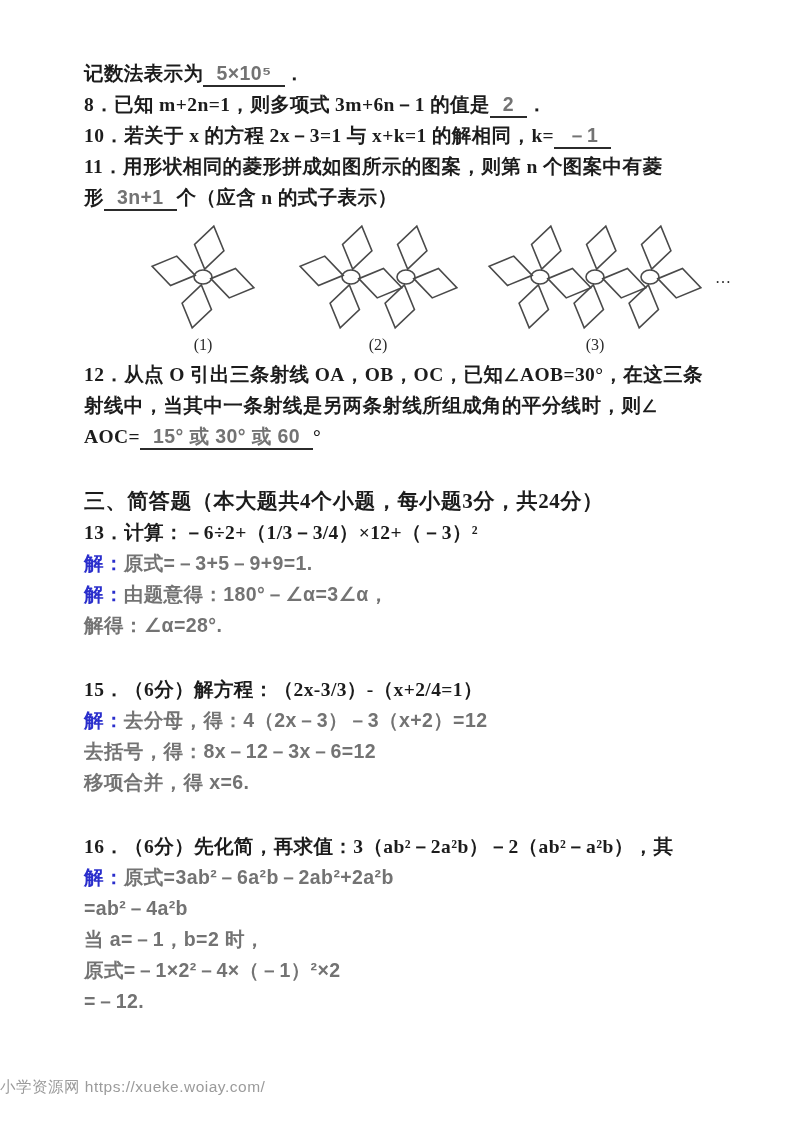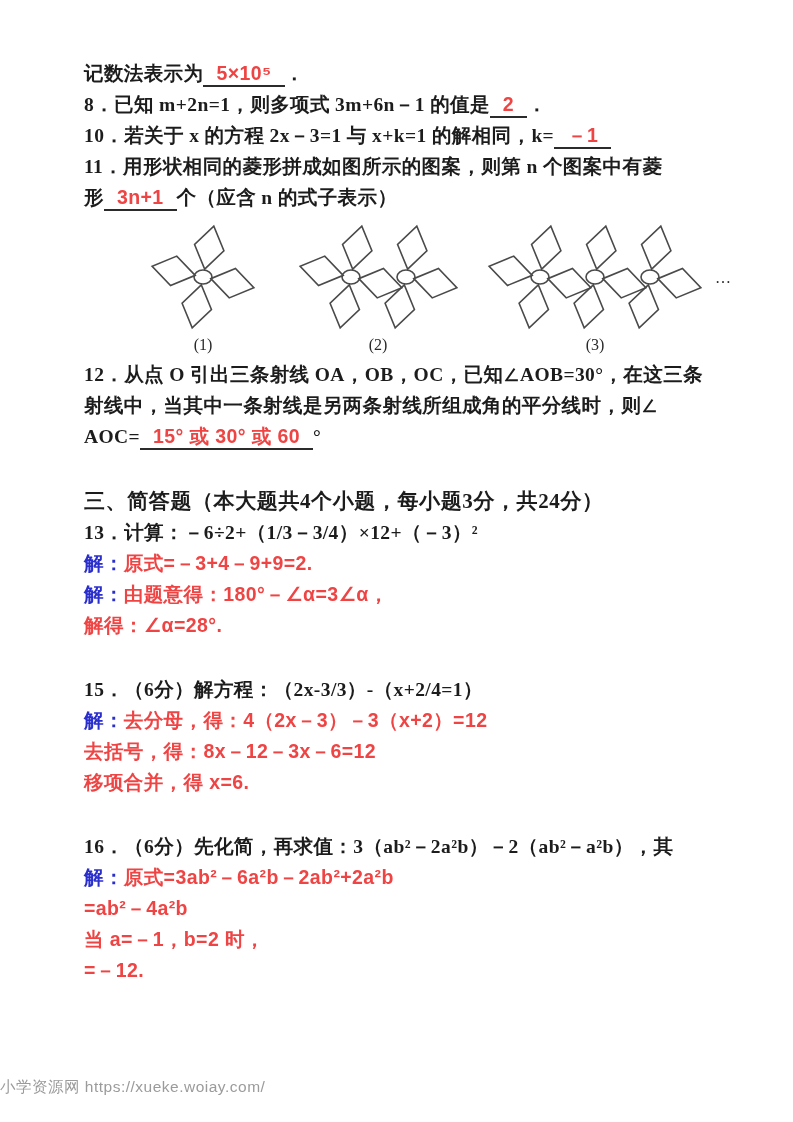--- a/index.html
+++ b/index.html
@@ -21,21 +21,21 @@
     letter-spacing:0.4px;
     white-space:nowrap;
   }
   .line.h{
     font-size:21px;
     font-weight:800;
     letter-spacing:0.6px;
   }
   .line.g{margin-top:33px;}
   .seg.black{color:#1c1c1c;font-family:Liberation Serif, serif;}
-  .seg.red{color:#ef4444;}
+  .seg.red{color:#737373;}
   .seg.blue{color:#2a2ecc;}
   .seg.u{
     border-bottom:2px solid #2b2b2b;
     padding:0 13px 1px 13px;
   }
   .figure-wrap{
     margin:4px 0 4px 24px;
     height:138px;
   }
   .figure-wrap svg{display:block;}
@@ -129,29 +129,30 @@
       </g>
     </svg>
   </div>
 
   <div id="bottom-lines">
       <div class="line"><span class="seg black">12．从点 O 引出三条射线 OA，OB，OC，已知∠AOB=30°，在这三条</span></div>
       <div class="line"><span class="seg black">射线中，当其中一条射线是另两条射线所组成角的平分线时，则∠</span></div>
       <div class="line"><span class="seg black">AOC=</span><span class="seg red u">15° 或 30° 或 60</span><span class="seg black">°</span></div>
       <div class="line h g"><span class="seg black">三、简答题（本大题共4个小题，每小题3分，共24分）</span></div>
       <div class="line"><span class="seg black">13．计算：－6÷2+（1/3－3/4）×12+（－3）²</span></div>
-      <div class="line"><span class="seg blue">解：</span><span class="seg red">原式=－3+4－9+9=2.</span></div>
+      <div class="line"><span class="seg blue">解：</span><span class="seg red">原式=－3+5－9+9=1.</span></div>
       <div class="line"><span class="seg blue">解：</span><span class="seg red">由题意得：180°－∠α=3∠α，</span></div>
       <div class="line"><span class="seg red">解得：∠α=28°.</span></div>
       <div class="line g"><span class="seg black">15．（6分）解方程：（2x-3/3）-（x+2/4=1）</span></div>
       <div class="line"><span class="seg blue">解：</span><span class="seg red">去分母，得：4（2x－3）－3（x+2）=12</span></div>
       <div class="line"><span class="seg red">去括号，得：8x－12－3x－6=12</span></div>
       <div class="line"><span class="seg red">移项合并，得 x=6.</span></div>
       <div class="line g"><span class="seg black">16．（6分）先化简，再求值：3（ab²－2a²b）－2（ab²－a²b），其</span></div>
       <div class="line"><span class="seg blue">解：</span><span class="seg red">原式=3ab²－6a²b－2ab²+2a²b</span></div>
       <div class="line"><span class="seg red">=ab²－4a²b</span></div>
       <div class="line"><span class="seg red">当 a=－1，b=2 时，</span></div>
+      <div class="line"><span class="seg red">原式=－1×2²－4×（－1）²×2</span></div>
       <div class="line"><span class="seg red">=－12.</span></div>
     </div>
 
   <div class="footer">小学资源网 https://xueke.woiay.com/</div>
 
 </div>
 
 </body></html>

